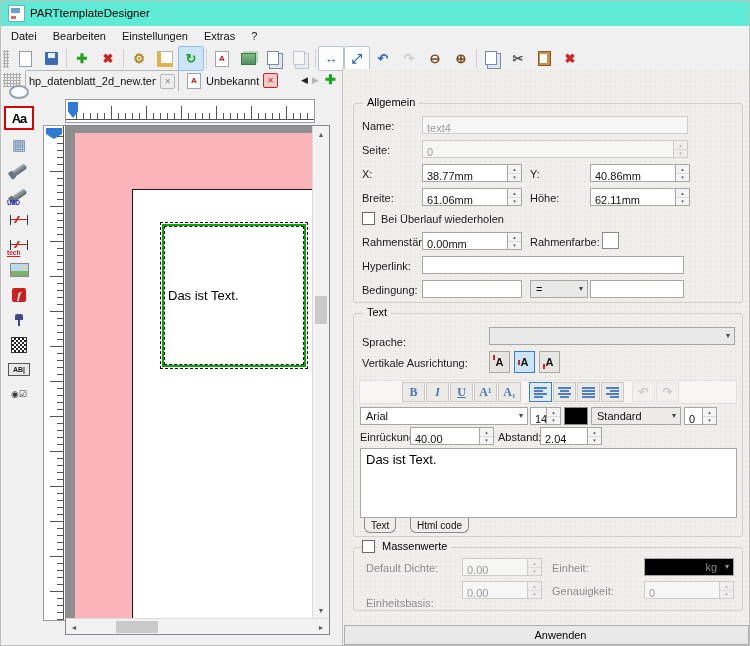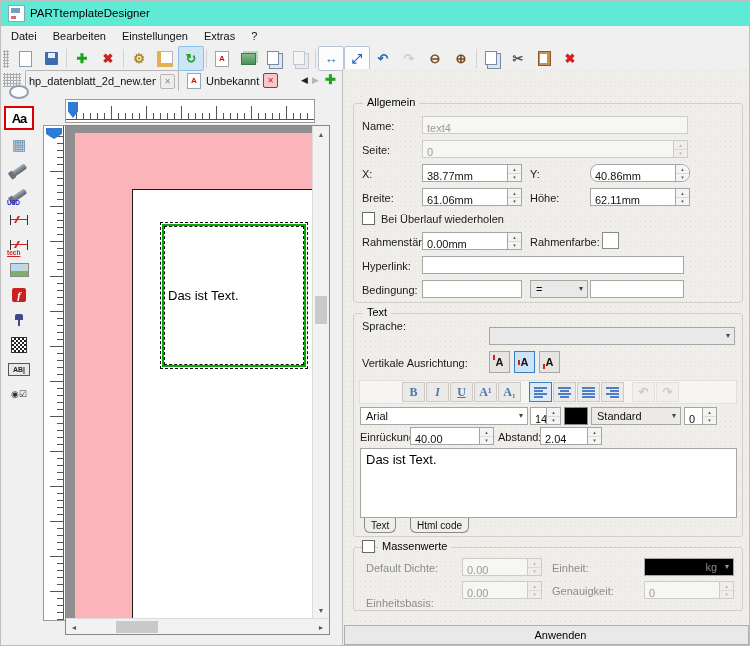--- a/index.html
+++ b/index.html
@@ -346,21 +346,21 @@
       </div>
     <span class="lbl" style="left:8px;top:64px;">X:</span>
     <div class="fld spinfld" style="left:68px;top:60px;width:100px;">
       <span>38.77mm</span>
         <span class="spin">
           <i>▴</i>
           <i>▾</i>
         </span>
       </div>
     <span class="lbl" style="left:176px;top:64px;">Y:</span>
-    <div class="fld spinfld" style="left:236px;top:60px;width:100px;border-radius:8px;">
+    <div class="fld spinfld" style="left:236px;top:60px;width:100px;">
       <span>40.86mm</span>
         <span class="spin">
           <i>▴</i>
           <i>▾</i>
         </span>
       </div>
     <span class="lbl" style="left:8px;top:88px;">Breite:</span>
     <div class="fld spinfld" style="left:68px;top:84px;width:100px;">
       <span>61.06mm</span>
         <span class="spin">
@@ -394,21 +394,21 @@
     <div class="fld" style="left:68px;top:176px;width:100px;"></div>
     <div class="dd" style="left:176px;top:176px;width:58px;">
       <span>=</span>
         <span class="dda">▾</span>
       </div>
     <div class="fld" style="left:236px;top:176px;width:94px;"></div>
   </div>
 
   <div class="group" style="left:352px;top:312px;width:388px;height:222px;">
     <span class="legend">Text</span>
-    <span class="lbl" style="left:8px;top:6px;">Sprache:</span>
+    <span class="lbl" style="left:8px;top:22px;">Sprache:</span>
     <div class="dd" style="left:135px;top:13px;width:246px;">
       <span class="dda">▾</span>
       </div>
     <span class="lbl" style="left:8px;top:43px;">Vertikale Ausrichtung:</span>
     <div class="vab v-top" style="left:135px;top:37px;">
         <span>A</span>
       </div>
     <div class="vab v-mid sel" style="left:160px;top:37px;">
         <span>A</span>
       </div>

